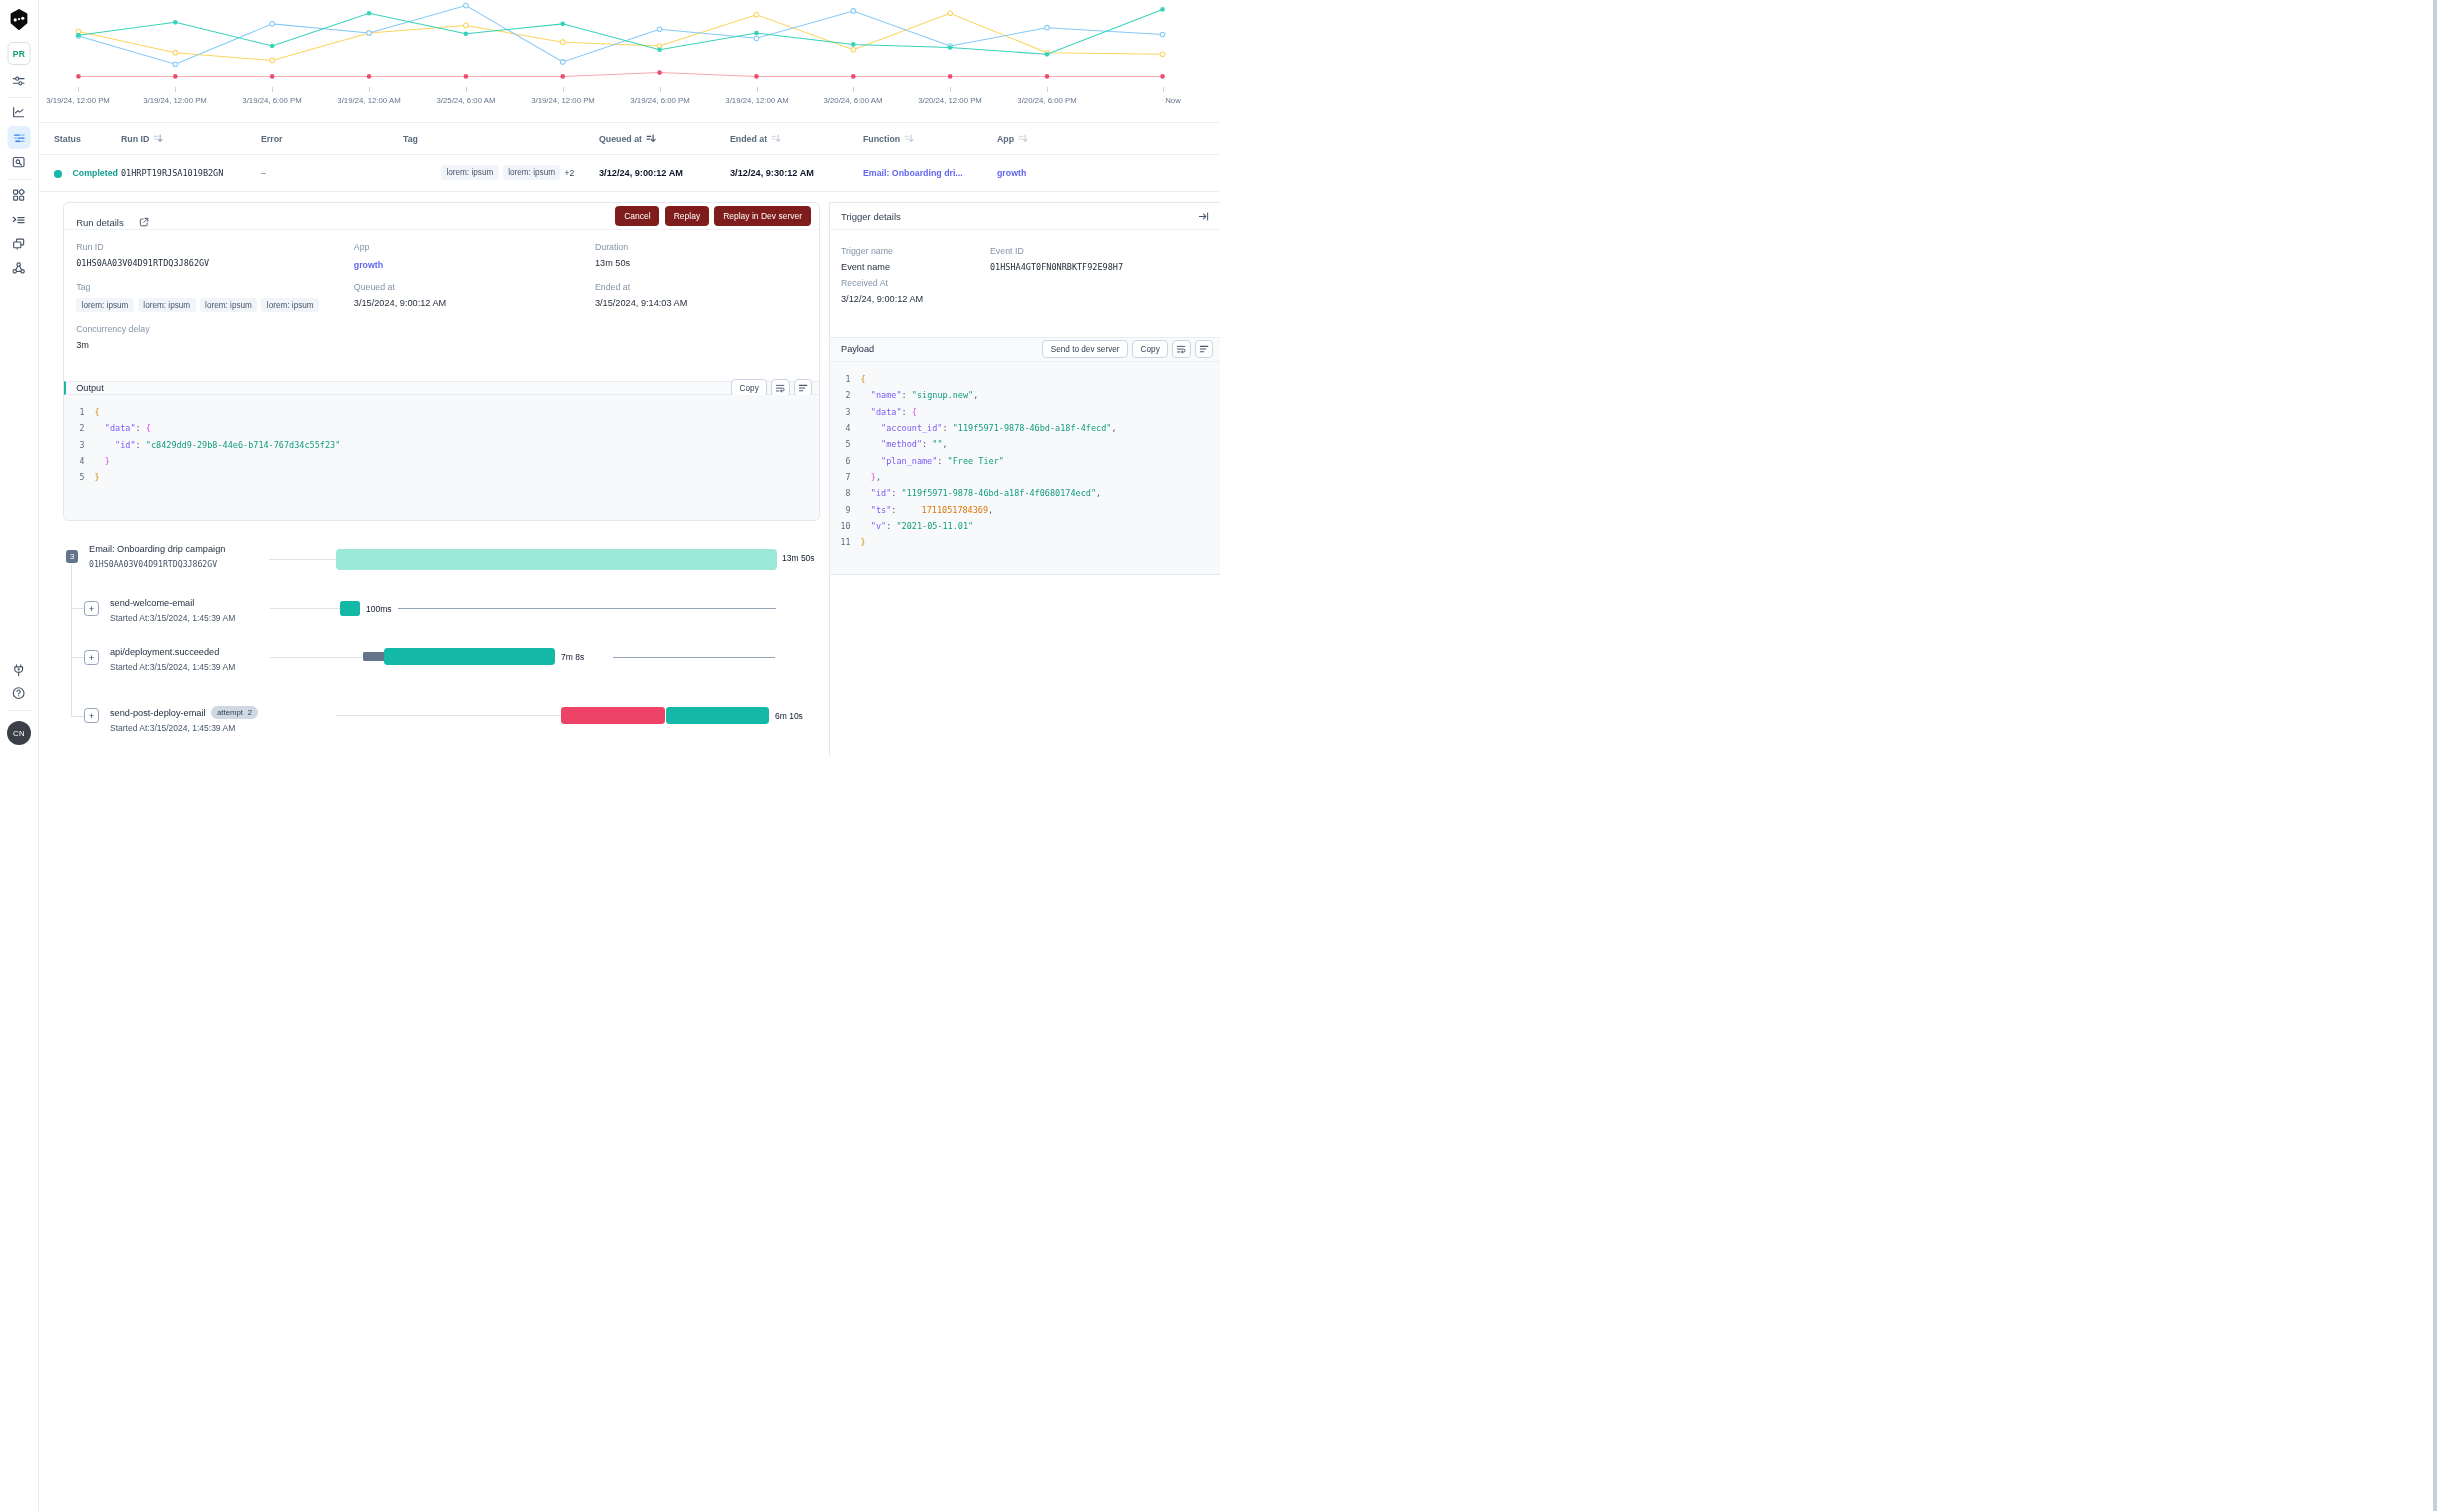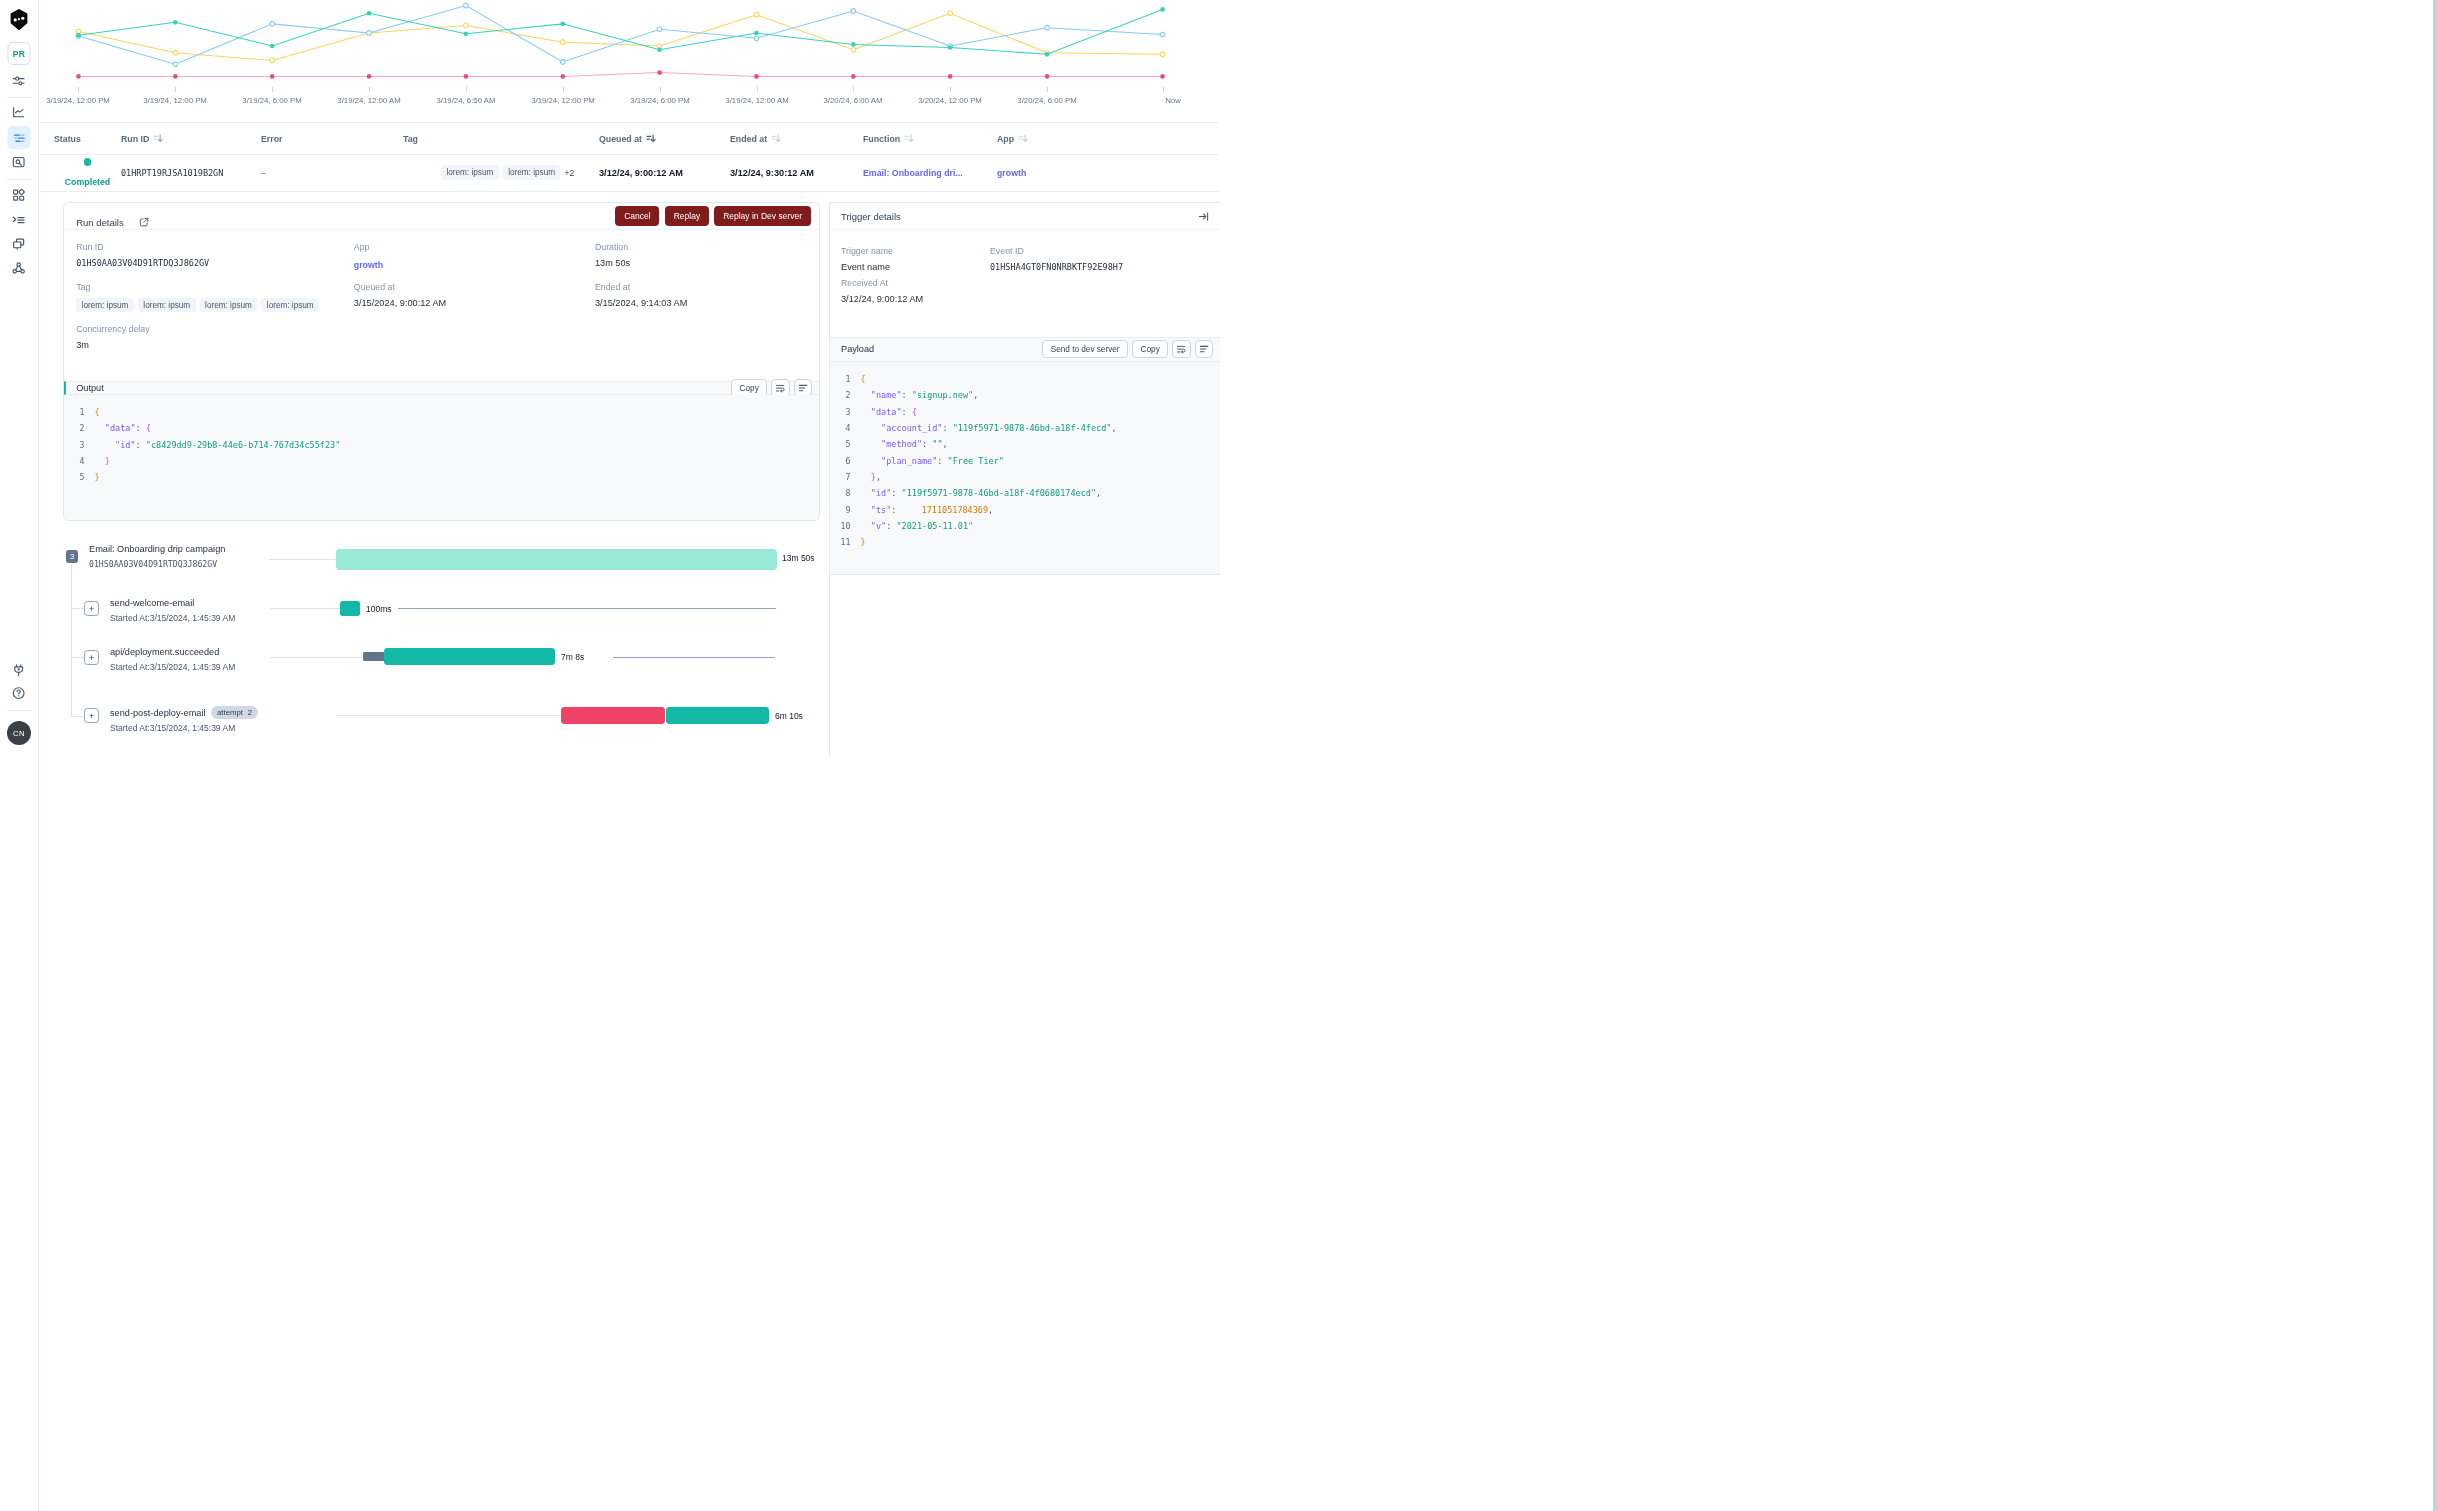--- a/index.html
+++ b/index.html
@@ -31,21 +31,21 @@
   .xlab { position:absolute; top:96px; transform:translateX(-50%); font-size:7.8px; color:#64748b; white-space:nowrap; }
 
   
   .thead, .trow { position:absolute; left:0; width:1180px; display:grid;
     grid-template-columns:67px 140px 142px 196px 131px 133px 134px 1fr;
     padding-left:15px; align-items:center; }
   .thead { top:122px; height:33px; border-top:0.7px solid #e8edf2; border-bottom:0.7px solid #e8edf2;
     font-size:8.8px; color:#5a6a7d; font-weight:bold; }
   .th { display:flex; align-items:center; gap:4.1px; }
   .trow { top:154px; height:38px; border-bottom:0.7px solid #e8edf2; font-size:8.8px; }
-  .statcell { display:flex; align-items:center; gap:11px; font-weight:bold; color:#0e9f8f;flex-direction:column; }
+  .statcell { display:flex; align-items:flex-end; gap:11px; font-weight:bold; color:#0e9f8f; }
   .dot { width:7.5px; height:7.5px; border-radius:50%; background:#14b8a6; }
   .runid { font-size:8.5px; color:#1e293b; }
   .dash { color:#64748b; }
   .tagcell { display:flex; align-items:center; gap:4.1px; padding-left:38px; }
   .chip { background:#f1f5f9; color:#475569; font-size:8.2px; padding:2.7px 5.4px; border-radius:3.4px; white-space:nowrap; }
   .more { font-size:8.5px; color:#334155; }
   .bcell { font-weight:bold; color:#0f172a; font-size:9.2px; }
   .link { color:#6366f1; font-weight:bold; font-size:8.8px; cursor:pointer; text-decoration:none;margin-top:30px; }
 
   
@@ -270,21 +270,21 @@
         <span class="tick" style="left: 814px;"></span>
         <span class="tick" style="left: 911px;"></span>
         <span class="tick" style="left: 1008px;"></span>
         <span class="tick" style="left: 1124px;"></span>
       </div>
     <div id="chart-labels">
         <span class="xlab" style="left: 39px;">3/19/24, 12:00 PM</span>
         <span class="xlab" style="left: 136px;">3/19/24, 12:00 PM</span>
         <span class="xlab" style="left: 233px;">3/19/24, 6:00 PM</span>
         <span class="xlab" style="left: 330px;">3/19/24, 12:00 AM</span>
-        <span class="xlab" style="left: 427px;">3/19/24, 6:50 AM</span>
+        <span class="xlab" style="left: 427px;">3/25/24, 6:00 AM</span>
         <span class="xlab" style="left: 524px;">3/19/24, 12:00 PM</span>
         <span class="xlab" style="left: 621px;">3/19/24, 6:00 PM</span>
         <span class="xlab" style="left: 718px;">3/19/24, 12:00 AM</span>
         <span class="xlab" style="left: 814px;">3/20/24, 6:00 AM</span>
         <span class="xlab" style="left: 911px;">3/20/24, 12:00 PM</span>
         <span class="xlab" style="left: 1008px;">3/20/24, 6:00 PM</span>
         <span class="xlab" style="left: 1124px; margin-left: 10px;">Now</span>
       </div>
   </div>
 

